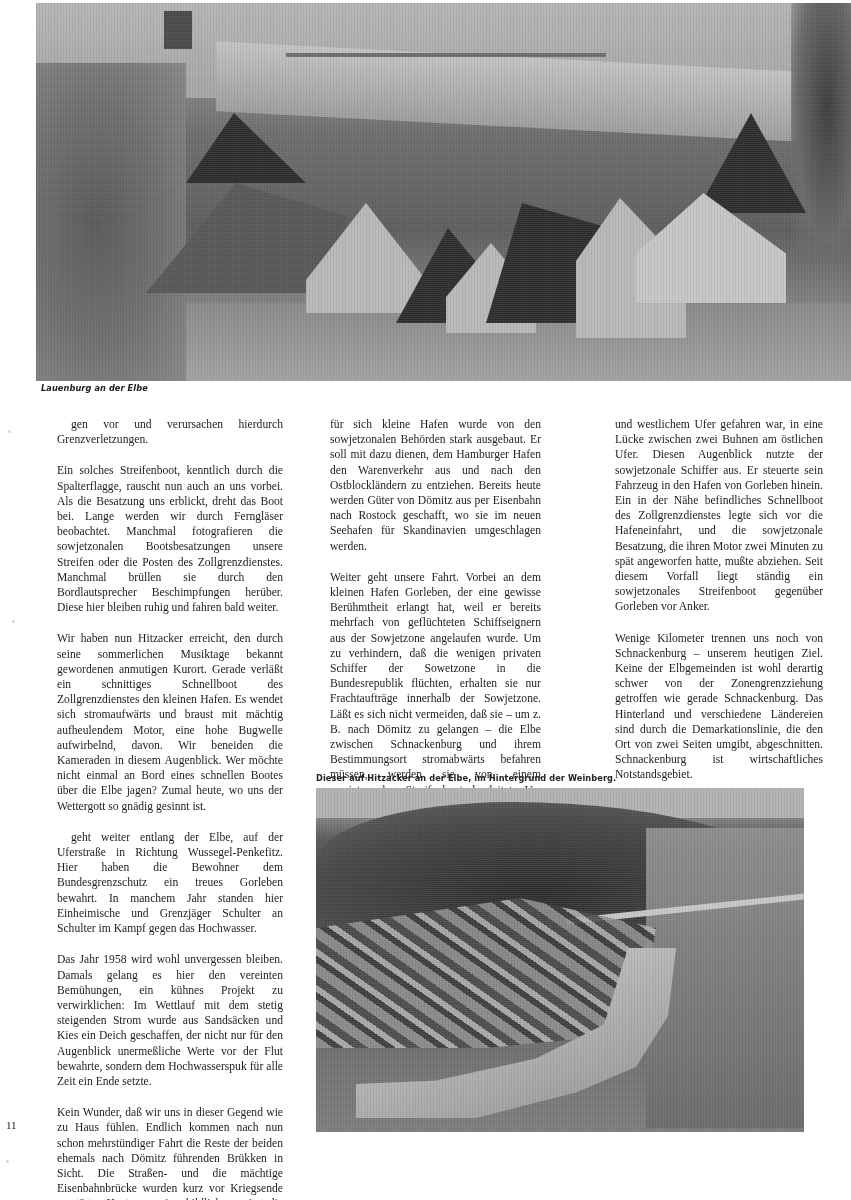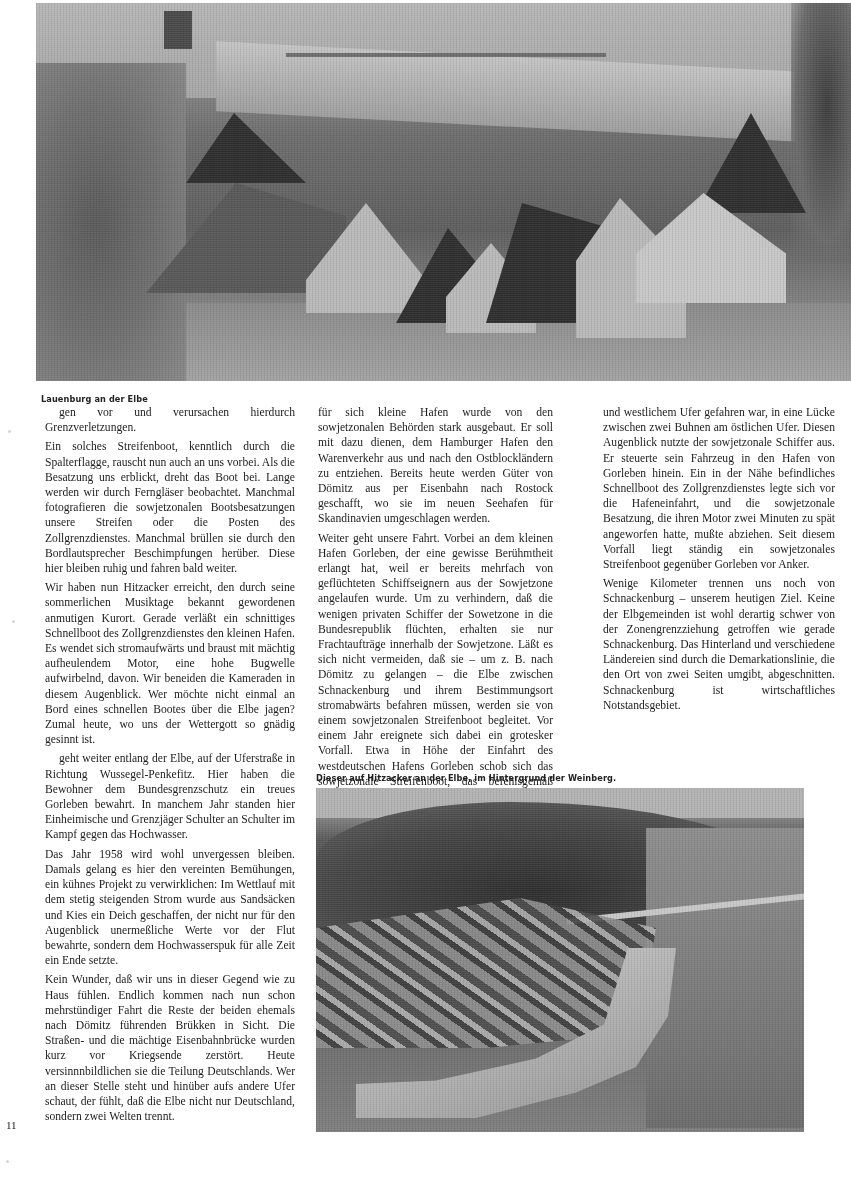--- a/index.html
+++ b/index.html
@@ -45,26 +45,26 @@
   #photo-bottom .town { left: 0; top: 110px; width: 340px; height: 150px; background:
       repeating-linear-gradient(35deg, #8f8f8f 0 10px, #3d3d3d 10px 16px, #b0b0b0 16px 22px, #4c4c4c 22px 30px);
       clip-path: polygon(0 20%, 60% 0, 100% 20%, 95% 90%, 50% 100%, 0 100%); opacity: 0.9; }
   #photo-bottom .river { left: 40px; top: 160px; width: 400px; height: 170px; background: linear-gradient(160deg, #cfcfcf, #a9a9a9 60%, #8f8f8f);
       clip-path: polygon(68% 0, 80% 0, 78% 40%, 70% 70%, 55% 85%, 30% 100%, 0 100%, 0 80%, 20% 78%, 45% 65%, 62% 45%); }
   #photo-bottom .road { left: 250px; top: 118px; width: 240px; height: 6px; background: #c8c8c8; transform: rotate(-6deg); }
 
   
   .caption { position: absolute; font-family: "DejaVu Sans", "Liberation Sans", sans-serif;
              font-size: 8.2px; font-weight: bold; color: #222; letter-spacing: 0.1px; }
-  #caption-top { left: 41px; top: 394px; }
+  #caption-top { left: 41px; top: 383px; font-style: italic; }
   #caption-bottom { left: 316px; top: 773px; }
 
   
   .column { position: absolute; font-size: 11.6px; line-height: 15.2px; text-align: justify; hyphens: manual; }
-  .column p { margin: 4px; }
+  .column p { margin: 16px; }
   .column p.indent { text-indent: 14px; }
   #col-1 { left: 41px; top: 401px; width: 258px; }
   #col-2 { left: 314px; top: 401px; width: 243px; }
   #col-3 { left: 599px; top: 401px; width: 240px; }
 
   .page-number { position: absolute; left: 6px; top: 1119px; font-size: 11px; color: #222; }
 
   
   .speck { position: absolute; background: #d6d6d6; width: 3px; height: 3px; border-radius: 50%; }
 </style>

